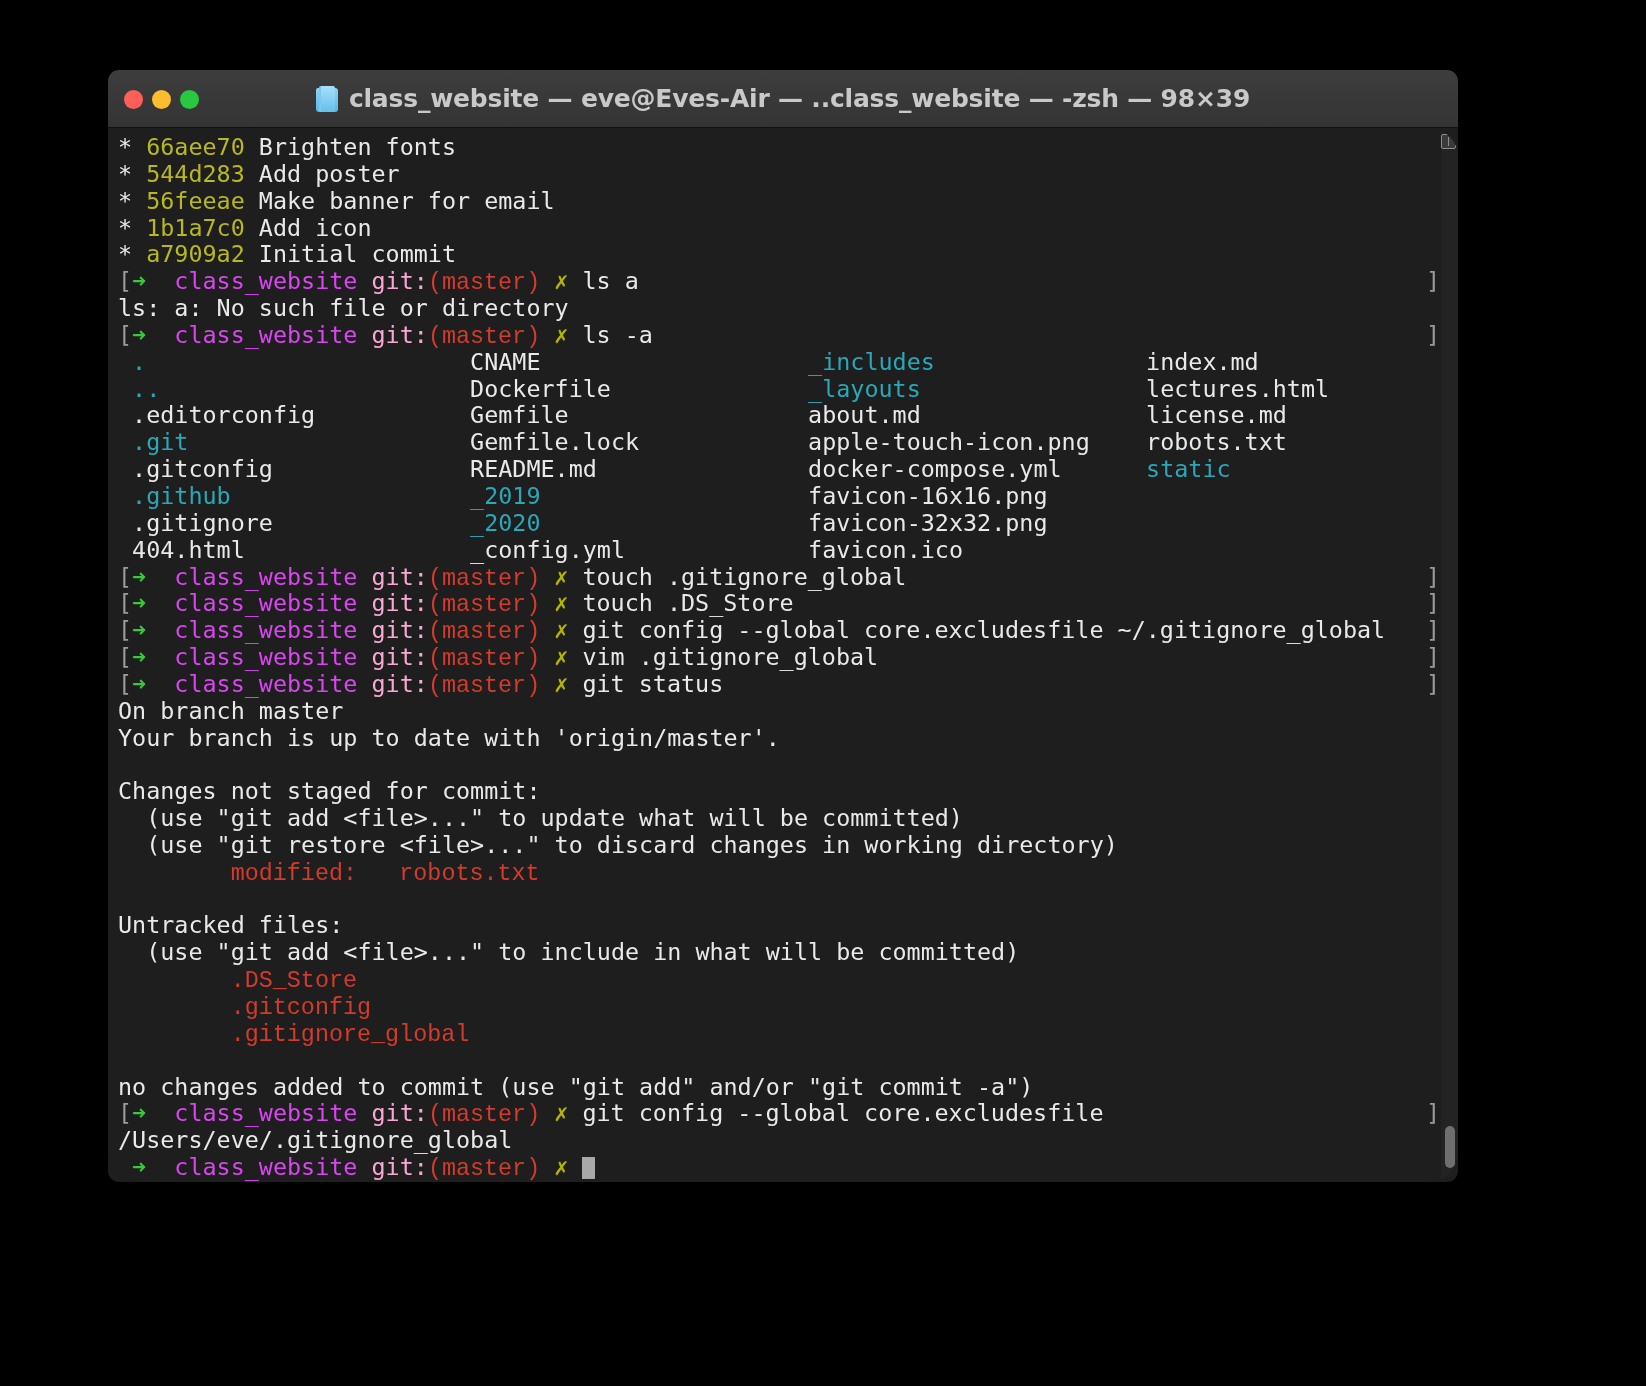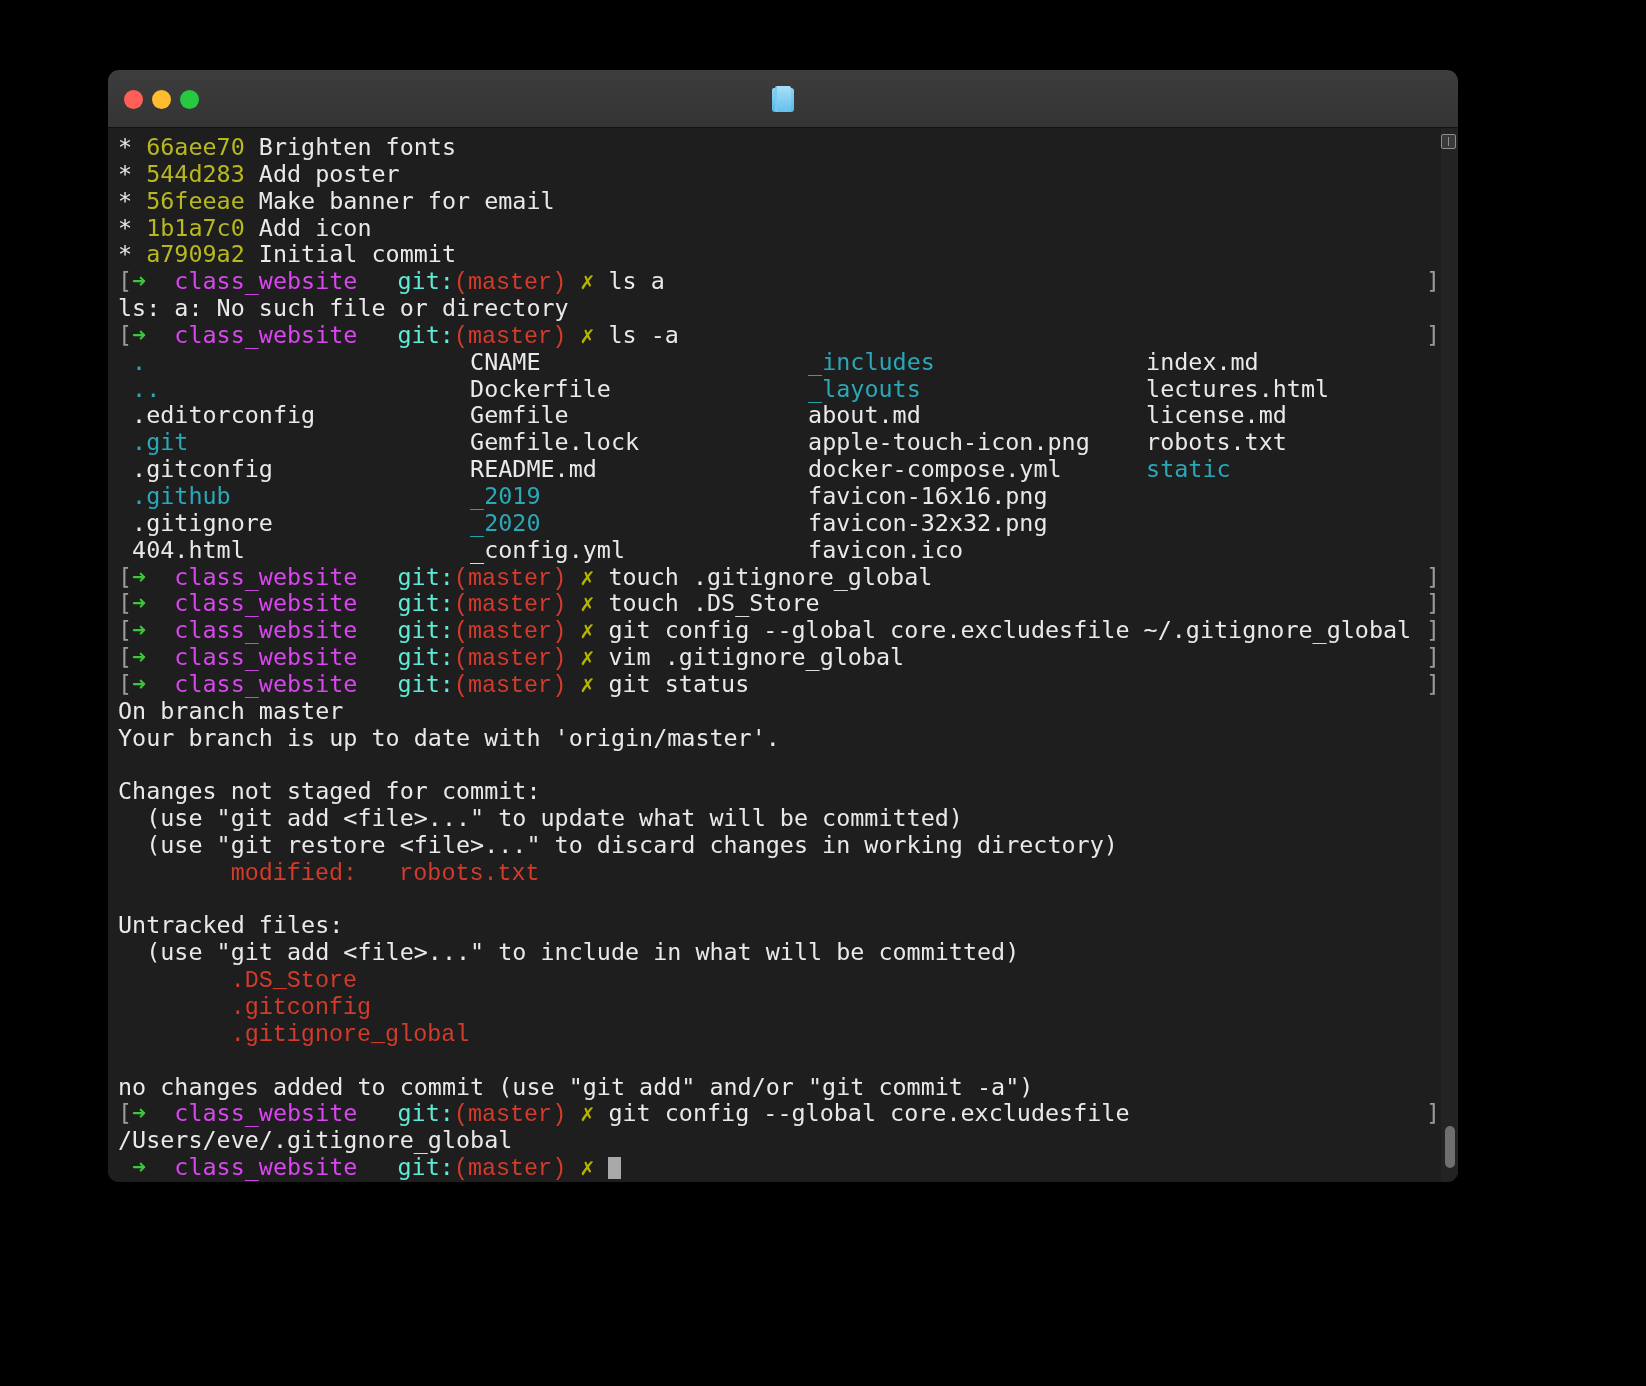--- a/index.html
+++ b/index.html
@@ -90,20 +90,21 @@
     white-space: nowrap;
   }
 
   
   #terminal-body {
     position: relative;
     flex: 1 1 auto;
     background: #1e1e1e;
     overflow: hidden;
     padding: 22px 0 0 0;
+    border-radius: 29px;
   }
 
   #term-content {
     position: absolute;
     left: 10px;
     top: 6px;
     right: 18px;
     font-family: "DejaVu Sans Mono", monospace;
     font-size: 23.4px;
     line-height: 26.85px;
@@ -111,21 +112,21 @@
     white-space: pre;
     letter-spacing: 0px;
   }
 
   .line { height: 26.85px; white-space: pre; position: relative; }
 
   
   .c-white   { color: #e9e9e9; }
   .c-yellow  { color: #b5b500; }
   .c-cyan    { color: #d946ef; }
-  .c-purple  { color: #5eead4; margin-left: 26px; }
+  .c-purple  { color: #f9a8d4; }
   .c-red     { color: #d33b2c; font-family: Liberation Mono, monospace; }
   .c-green   { color: #3ec43e; }
   .c-olive   { color: #b8b820; }
   .c-dirblue { color: #2aa8b8; }
 
   .rbracket {
     position: absolute;
     right: 0px;
     color: #9a9a9a;
   }
@@ -181,20 +182,21 @@
       <div id="traffic-lights">
         <span class="light close"></span>
         <span class="light min"></span>
         <span class="light zoom"></span>
       </div>
       <div id="title-center">
         <span id="folder-icon">
           <span class="back"></span>
             <span class="front"></span>
         </span>
+        <span id="window-title">class_website — eve@Eves-Air — ..class_website — -zsh — 98×39</span>
       </div>
     </div>
 
     <div id="terminal-body">
       <div id="term-content"><div class="line"><span class="c-white">*</span> <span class="c-olive">66aee70</span> <span class="c-white">Brighten fonts</span></div><div class="line"><span class="c-white">*</span> <span class="c-olive">544d283</span> <span class="c-white">Add poster</span></div><div class="line"><span class="c-white">*</span> <span class="c-olive">56feeae</span> <span class="c-white">Make banner for email</span></div><div class="line"><span class="c-white">*</span> <span class="c-olive">1b1a7c0</span> <span class="c-white">Add icon</span></div><div class="line"><span class="c-white">*</span> <span class="c-olive">a7909a2</span> <span class="c-white">Initial commit</span></div><div class="line"><span class="lbracket">[</span><span class="c-green">➜</span>  <span class="c-cyan">class_website</span> <span class="c-purple">git:</span><span class="c-red">(master)</span> <span class="c-yellow">✗</span> <span class="c-white">ls a</span><span class="rbracket">]</span></div><div class="line"><span class="c-white">ls: a: No such file or directory</span></div><div class="line"><span class="lbracket">[</span><span class="c-green">➜</span>  <span class="c-cyan">class_website</span> <span class="c-purple">git:</span><span class="c-red">(master)</span> <span class="c-yellow">✗</span> <span class="c-white">ls -a</span><span class="rbracket">]</span></div><div class="line"> <span class="c-dirblue">.                       </span><span class="c-white">CNAME                   </span><span class="c-dirblue">_includes               </span><span class="c-white">index.md</span></div><div class="line"> <span class="c-dirblue">..                      </span><span class="c-white">Dockerfile              </span><span class="c-dirblue">_layouts                </span><span class="c-white">lectures.html</span></div><div class="line"> <span class="c-white">.editorconfig           </span><span class="c-white">Gemfile                 </span><span class="c-white">about.md                </span><span class="c-white">license.md</span></div><div class="line"> <span class="c-dirblue">.git                    </span><span class="c-white">Gemfile.lock            </span><span class="c-white">apple-touch-icon.png    </span><span class="c-white">robots.txt</span></div><div class="line"> <span class="c-white">.gitconfig              </span><span class="c-white">README.md               </span><span class="c-white">docker-compose.yml      </span><span class="c-dirblue">static</span></div><div class="line"> <span class="c-dirblue">.github                 </span><span class="c-dirblue">_2019                   </span><span class="c-white">favicon-16x16.png</span></div><div class="line"> <span class="c-white">.gitignore              </span><span class="c-dirblue">_2020                   </span><span class="c-white">favicon-32x32.png</span></div><div class="line"> <span class="c-white">404.html                </span><span class="c-white">_config.yml             </span><span class="c-white">favicon.ico</span></div><div class="line"><span class="lbracket">[</span><span class="c-green">➜</span>  <span class="c-cyan">class_website</span> <span class="c-purple">git:</span><span class="c-red">(master)</span> <span class="c-yellow">✗</span> <span class="c-white">touch .gitignore_global</span><span class="rbracket">]</span></div><div class="line"><span class="lbracket">[</span><span class="c-green">➜</span>  <span class="c-cyan">class_website</span> <span class="c-purple">git:</span><span class="c-red">(master)</span> <span class="c-yellow">✗</span> <span class="c-white">touch .DS_Store</span><span class="rbracket">]</span></div><div class="line"><span class="lbracket">[</span><span class="c-green">➜</span>  <span class="c-cyan">class_website</span> <span class="c-purple">git:</span><span class="c-red">(master)</span> <span class="c-yellow">✗</span> <span class="c-white">git config --global core.excludesfile ~/.gitignore_global</span><span class="rbracket">]</span></div><div class="line"><span class="lbracket">[</span><span class="c-green">➜</span>  <span class="c-cyan">class_website</span> <span class="c-purple">git:</span><span class="c-red">(master)</span> <span class="c-yellow">✗</span> <span class="c-white">vim .gitignore_global</span><span class="rbracket">]</span></div><div class="line"><span class="lbracket">[</span><span class="c-green">➜</span>  <span class="c-cyan">class_website</span> <span class="c-purple">git:</span><span class="c-red">(master)</span> <span class="c-yellow">✗</span> <span class="c-white">git status</span><span class="rbracket">]</span></div><div class="line"><span class="c-white">On branch master</span></div><div class="line"><span class="c-white">Your branch is up to date with 'origin/master'.</span></div><div class="line">&nbsp;</div><div class="line"><span class="c-white">Changes not staged for commit:</span></div><div class="line"><span class="c-white">  (use "git add &lt;file&gt;..." to update what will be committed)</span></div><div class="line"><span class="c-white">  (use "git restore &lt;file&gt;..." to discard changes in working directory)</span></div><div class="line">        <span class="c-red">modified:</span>   <span class="c-red">robots.txt</span></div><div class="line">&nbsp;</div><div class="line"><span class="c-white">Untracked files:</span></div><div class="line"><span class="c-white">  (use "git add &lt;file&gt;..." to include in what will be committed)</span></div><div class="line">        <span class="c-red">.DS_Store</span></div><div class="line">        <span class="c-red">.gitconfig</span></div><div class="line">        <span class="c-red">.gitignore_global</span></div><div class="line">&nbsp;</div><div class="line"><span class="c-white">no changes added to commit (use "git add" and/or "git commit -a")</span></div><div class="line"><span class="lbracket">[</span><span class="c-green">➜</span>  <span class="c-cyan">class_website</span> <span class="c-purple">git:</span><span class="c-red">(master)</span> <span class="c-yellow">✗</span> <span class="c-white">git config --global core.excludesfile</span><span class="rbracket">]</span></div><div class="line"><span class="c-white">/Users/eve/.gitignore_global</span></div><div class="line"> <span class="c-green">➜</span>  <span class="c-cyan">class_website</span> <span class="c-purple">git:</span><span class="c-red">(master)</span> <span class="c-yellow">✗</span> <span class="cursor"></span></div></div>
 
       <div id="scroll-track">
         <div id="pane-toggle"></div>
         <div id="scroll-thumb"></div>
       </div>

